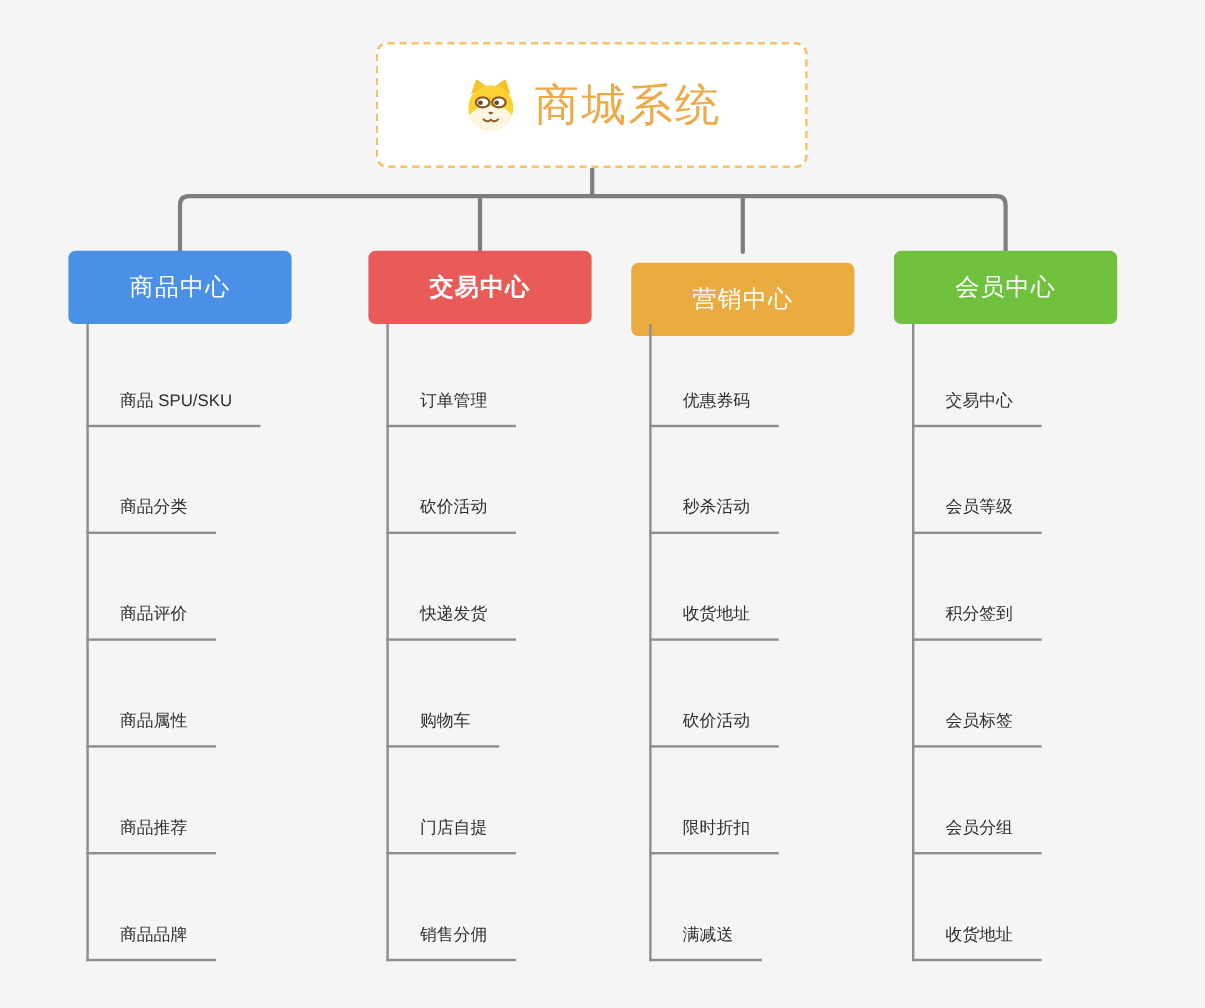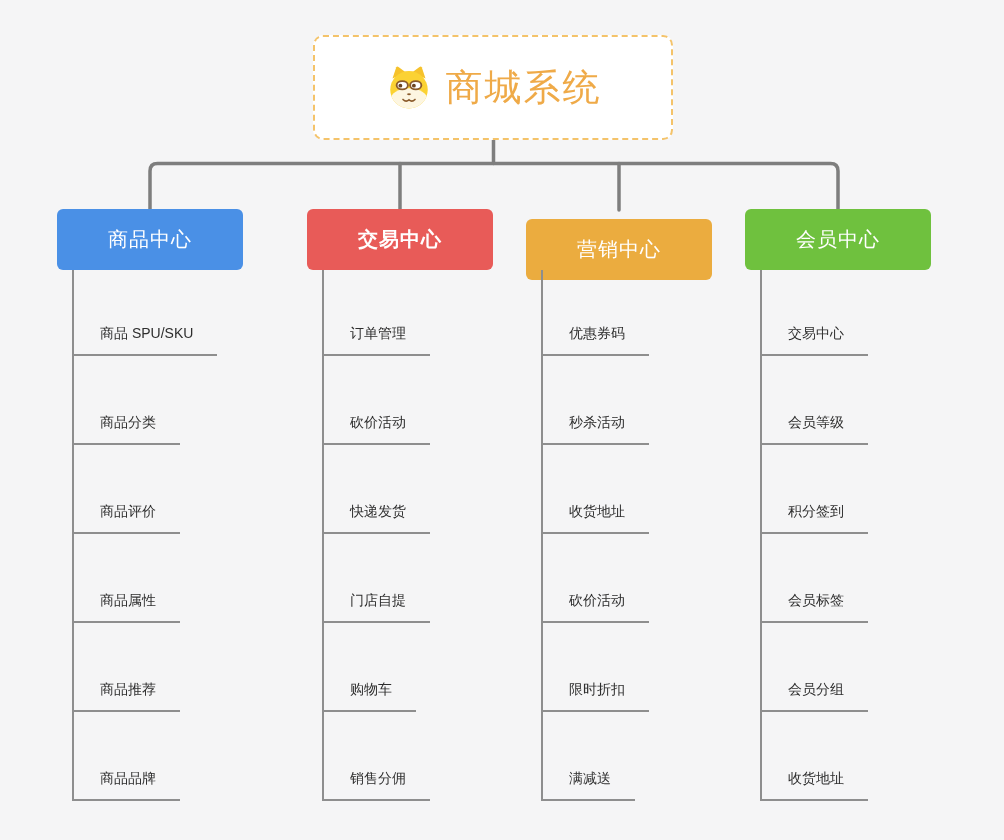--- a/index.html
+++ b/index.html
@@ -110,22 +110,22 @@
     <div class="child-topic">商品品牌</div>
   </div>
 
   <div class="branch-box branch-2" style="background: rgb(232, 91, 88);">
     <span>交易中心</span>
   </div>
   <div class="children col-2">
     <div class="child-topic">订单管理</div>
     <div class="child-topic">砍价活动</div>
     <div class="child-topic">快递发货</div>
+    <div class="child-topic">购物车</div>
     <div class="child-topic">门店自提</div>
-    <div class="child-topic">购物车</div>
     <div class="child-topic">销售分佣</div>
   </div>
 
   <div class="branch-box branch-3" style="background: rgb(235, 172, 63); margin-top: 10px;">
     <span>营销中心</span>
   </div>
   <div class="children col-3">
     <div class="child-topic">优惠券码</div>
     <div class="child-topic">秒杀活动</div>
     <div class="child-topic">收货地址</div>

